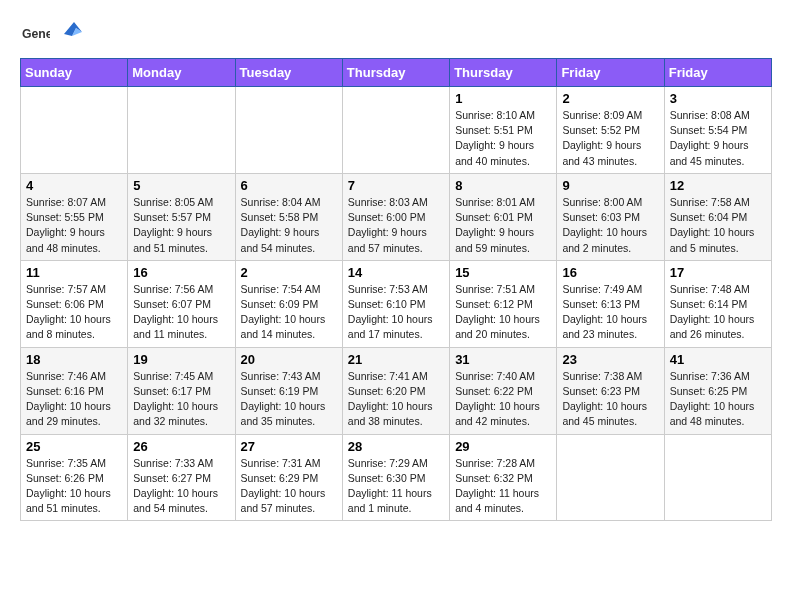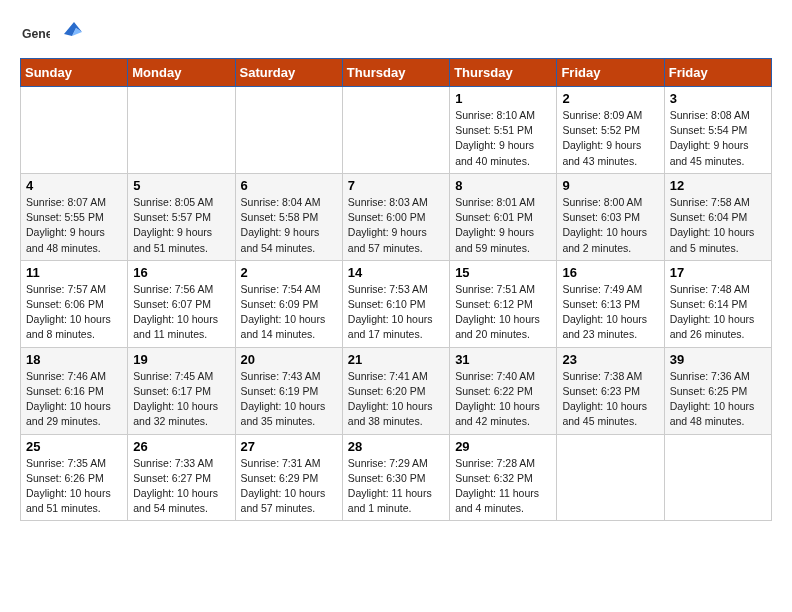--- a/index.html
+++ b/index.html
@@ -39,21 +39,21 @@
     .location {
       font-size: 16px;
       color: #444;
     }
     .calendar {
       width: 100%;
       border-collapse: collapse;
       font-size: 11px;
     }
     .calendar th {
-      background-color: #c2410c;
+      background-color: #8b5cf6;
       color: #fff;
       padding: 6px 4px;
       text-align: left;
       font-size: 13px;
       font-weight: bold;
       border: 1px solid #2a5caa;
     }
     .calendar td {
       border: 1px solid #ccc;
       vertical-align: top;
@@ -103,21 +103,21 @@
     <div class="month-title"></div>
     <div class="location"></div>
   </div>
 </div>
 
 <table class="calendar">
   <thead>
     <tr>
     <th>Sunday</th>
         <th>Monday</th>
-        <th>Saturday</th>
+        <th>Tuesday</th>
         <th>Thursday</th>
         <th>Thursday</th>
         <th>Friday</th>
         <th>Friday</th>
       </tr>
   </thead>
   <tbody id="calendar-body">
   <tr class="row-odd">
         <td class="empty-cell"></td>
         <td class="empty-cell"></td>
@@ -215,21 +215,21 @@
         </td>
         <td>
           <span class="day-number">31</span>
           <div class="day-info">Sunrise: 7:40 AM<br>Sunset: 6:22 PM<br>Daylight: 10 hours<br>and 42 minutes.</div>
         </td>
         <td>
           <span class="day-number">23</span>
           <div class="day-info">Sunrise: 7:38 AM<br>Sunset: 6:23 PM<br>Daylight: 10 hours<br>and 45 minutes.</div>
         </td>
         <td>
-          <span class="day-number">39</span>
+          <span class="day-number">41</span>
           <div class="day-info">Sunrise: 7:36 AM<br>Sunset: 6:25 PM<br>Daylight: 10 hours<br>and 48 minutes.</div>
         </td>
       </tr>
       <tr class="row-odd">
         <td>
           <span class="day-number">25</span>
           <div class="day-info">Sunrise: 7:35 AM<br>Sunset: 6:26 PM<br>Daylight: 10 hours<br>and 51 minutes.</div>
         </td>
         <td>
           <span class="day-number">26</span>

